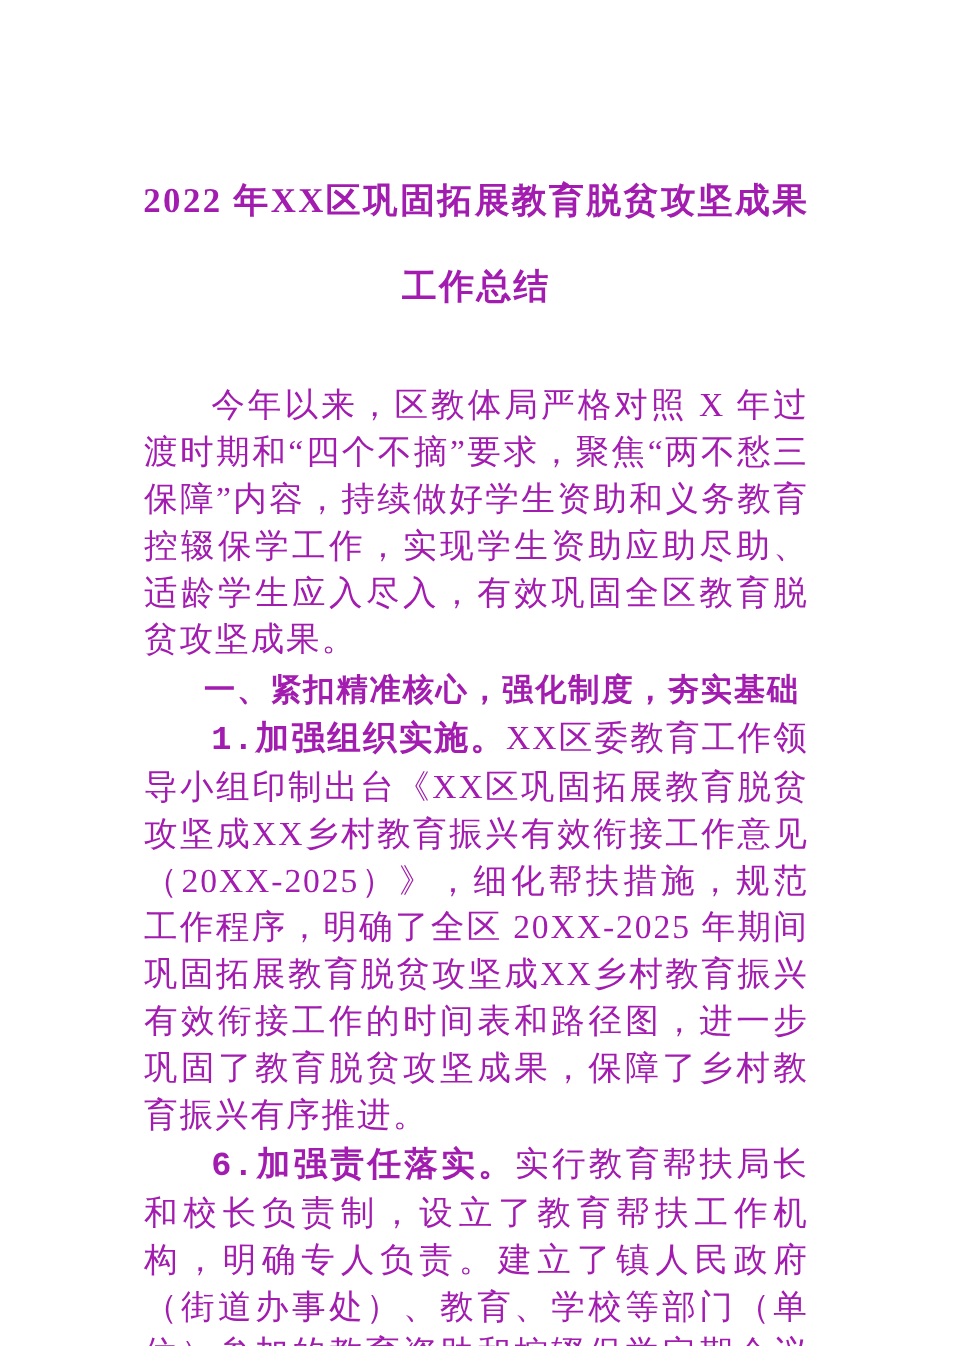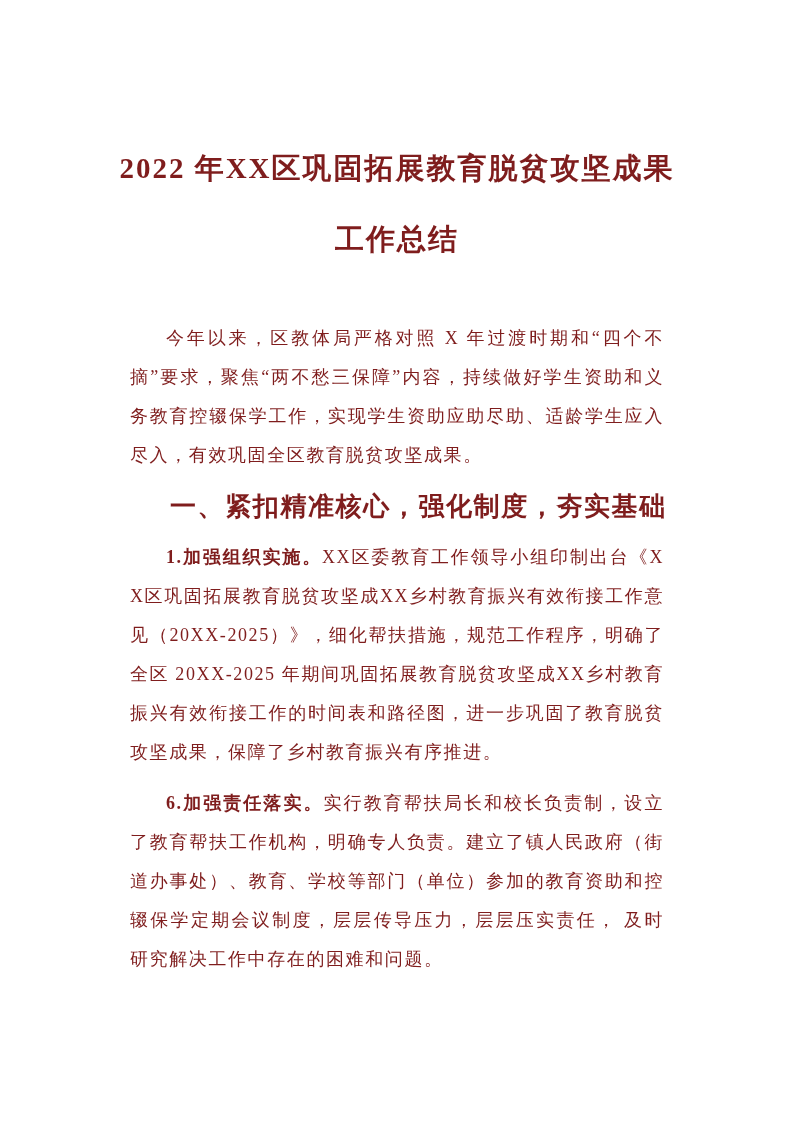--- a/index.html
+++ b/index.html
@@ -6,58 +6,59 @@
     margin: 0;
     padding: 0;
     background: #ffffff;
   }
   .page {
     position: relative;
     width: 794px;
     height: 1122px;
     box-sizing: border-box;
     background: #ffffff;
-    color: #7f1d1d;
+    color: #a21caf;
     padding: 133px 118px 0 118px;
     font-family: "Liberation Serif", "DejaVu Serif", serif;
     overflow: hidden;
   }
   .doc-title {
     margin: 0 0 44px 0;
     text-align: center;
     font-size: 29px;
     font-weight: 700;
     line-height: 71px;
     letter-spacing: 2px;
   }
   .title-line {
     display: block;
     white-space: nowrap;
   }
   .para {
-    margin: 12px;
-    font-size: 18px;
+    margin: 2px;
+    font-size: 28px;
     line-height: 39px;
     letter-spacing: 1.6px;
     text-align: justify;
     text-indent: 2em;
     word-break: break-all;
   }
   .section-heading {
     margin: 0;
     font-size: 26px;
     line-height: 39px;
     letter-spacing: 1.6px;
     text-indent: 2em;
     font-weight: 700;
     font-family: "Liberation Sans", "DejaVu Sans", sans-serif;
     white-space: nowrap;
   }
   .num-lead {
     font-weight: 700;
+    font-family: Liberation Mono, monospace;
   }
 </style>
 </head>
 <body>
 
 <div class="page">
 
   <h1 class="doc-title">
     <span class="title-line">2022 年XX区巩固拓展教育脱贫攻坚成果</span>
     <span class="title-line">工作总结</span>

